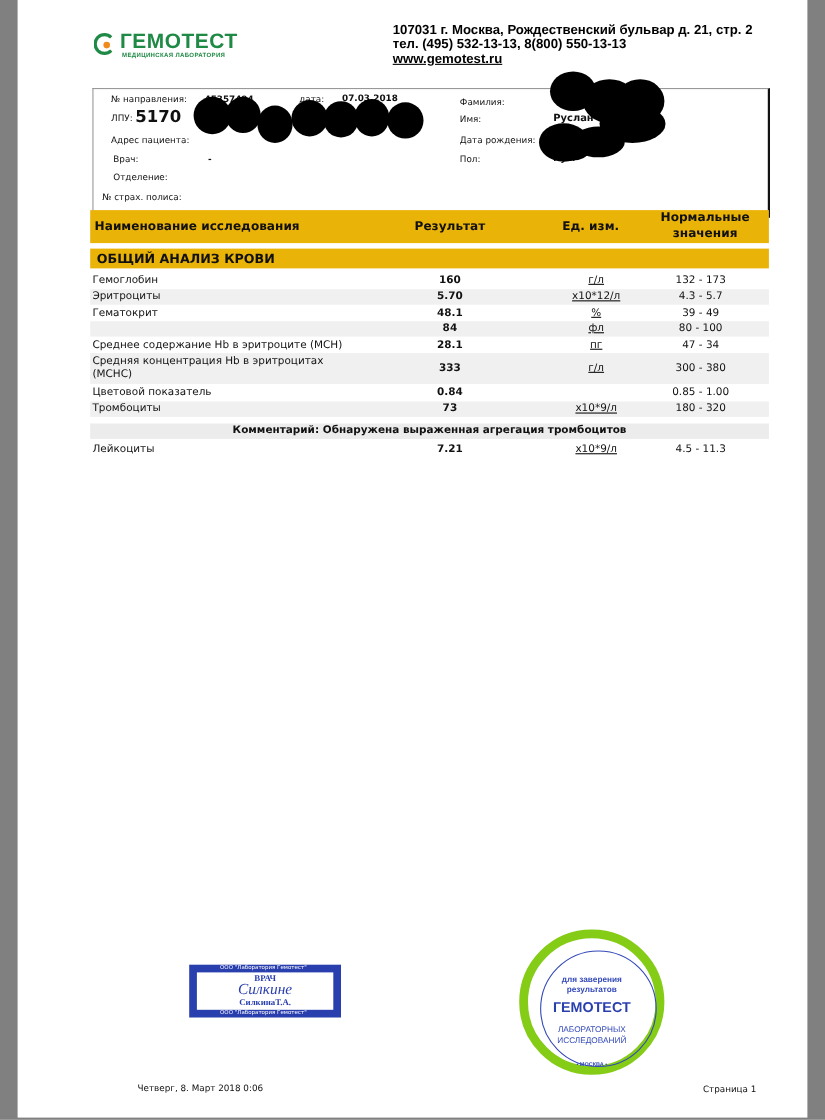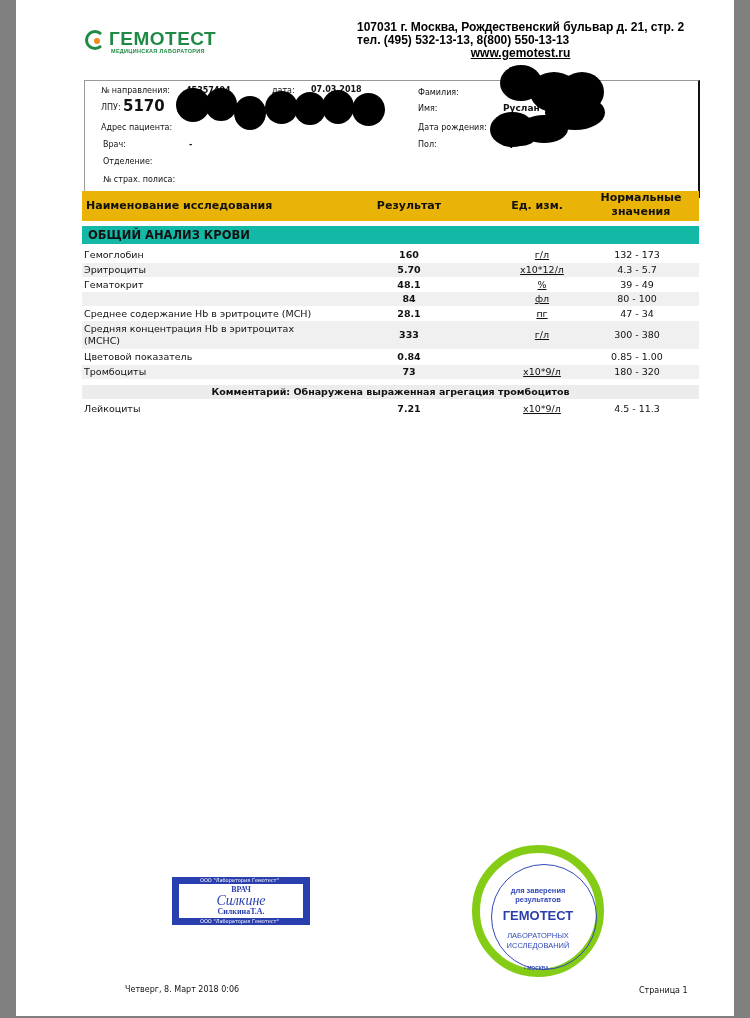--- a/index.html
+++ b/index.html
@@ -6,31 +6,31 @@
   body{width:750px;height:1018px;background:#808080;position:relative;overflow:hidden;font-family:"DejaVu Sans",sans-serif;}
   .page{position:absolute;left:16px;top:0;width:718px;height:1016px;background:#fff;}
   .abs{position:absolute;}
   
   .logo{left:85px;top:28px;width:150px;height:28px;}
   .logo-mark{left:0;top:2px;width:20px;height:20px;border:3px solid #1f8a45;border-radius:50%;box-sizing:border-box;border-right-color:transparent;}
   .logo-dot{left:9px;top:10px;width:6px;height:6px;border-radius:50%;background:#f08a1e;}
   .logo-title{left:24px;top:0;font:bold 19px "Liberation Sans",sans-serif;color:#1f8a45;letter-spacing:0.5px;}
   .logo-sub{left:26px;top:20px;font:bold 5.5px "Liberation Sans",sans-serif;color:#1f8a45;letter-spacing:0.3px;white-space:nowrap;}
   .contacts{left:357px;top:21px;font:bold 12px "Liberation Sans",sans-serif;color:#000;line-height:13px;}
-  .contacts .url{text-decoration:underline;text-align:center;}
+  .contacts .url{text-decoration:underline;}
   
   .pbox{left:84px;top:80px;width:616px;height:118px;border:1px solid #999;border-bottom:none;border-right:2px solid #111;box-sizing:border-box;}
   .lbl{font:8px "DejaVu Sans",sans-serif;color:#111;white-space:nowrap;}
   .val-b{font:bold 8px "DejaVu Sans",sans-serif;color:#111;white-space:nowrap;}
   .lpu-num{font:bold 15px "DejaVu Sans",sans-serif;color:#111;}
   .blob{position:absolute;background:#000;border-radius:50%;}
   
   .thead{left:82px;top:191px;width:617px;height:30px;background:#eab308;}
   .th{position:absolute;font:bold 11px "DejaVu Sans",sans-serif;color:#111;text-align:center;}
-  .section{left:82px;top:226px;width:617px;height:18px;background:#14b8a6;font:bold 11.5px "DejaVu Sans",sans-serif;color:#111;line-height:18px;padding-left:6px;box-sizing:border-box;}
+  .section{left:82px;top:226px;width:617px;height:18px;background:#eab308;font:bold 11.5px "DejaVu Sans",sans-serif;color:#111;line-height:18px;padding-left:6px;box-sizing:border-box;}
   .row{position:absolute;left:82px;width:617px;font:9.5px "DejaVu Sans",sans-serif;color:#111;}
   .row.alt{background:#f0f0f0;}
   .c-name{position:absolute;left:2px;top:0;width:240px;line-height:12px;}
   .c-res{position:absolute;left:262px;width:130px;text-align:center;font-weight:bold;}
   .c-unit{position:absolute;left:400px;width:120px;text-align:center;text-decoration:underline;}
   .c-norm{position:absolute;left:500px;width:110px;text-align:center;}
   .comment{left:82px;top:385px;width:617px;height:14px;background:#ececec;font:bold 9.5px "DejaVu Sans",sans-serif;color:#111;text-align:center;line-height:14px;}
   
   .stamp-rect{left:172px;top:877px;width:138px;height:48px;background:#2a3fae;}
   .stamp-inner{position:absolute;left:7px;top:7px;width:124px;height:34px;background:#fff;text-align:center;color:#2a3fae;}
@@ -69,21 +69,21 @@
 <div class="abs lbl" style="left:272px;top:86px;">дата:</div>
 <div class="abs val-b" style="left:311px;top:85px;">07.03.2018</div>
 
 <div class="abs lbl" style="left:101px;top:103px;">ЛПУ:</div>
 <div class="abs lpu-num" style="left:123px;top:97px;">5170</div>
 
 <div class="abs lbl" style="left:101px;top:123px;">Адрес пациента:</div>
 <div class="abs lbl" style="left:103px;top:140px;">Врач:</div>
 <div class="abs val-b" style="left:189px;top:140px;">-</div>
 <div class="abs lbl" style="left:103px;top:157px;">Отделение:</div>
-<div class="abs lbl" style="left:103px;top:175px;">№ страх. полиса:</div>
+<div class="abs lbl" style="left:93px;top:175px;">№ страх. полиса:</div>
 
 <div class="abs lbl" style="left:418px;top:88px;">Фамилия:</div>
 <div class="abs lbl" style="left:418px;top:104px;">Имя:</div>
 <div class="abs val-b" style="left:503px;top:103px;font-size:9px;">Руслан</div>
 <div class="abs lbl" style="left:418px;top:123px;">Дата рождения:</div>
 <div class="abs lbl" style="left:418px;top:140px;">Пол:</div>
 <div class="abs val-b" style="left:503px;top:139px;">муж</div>
 
 <div>
   <div class="blob" style="left:176px;top:88px;width:34px;height:34px;"></div>

